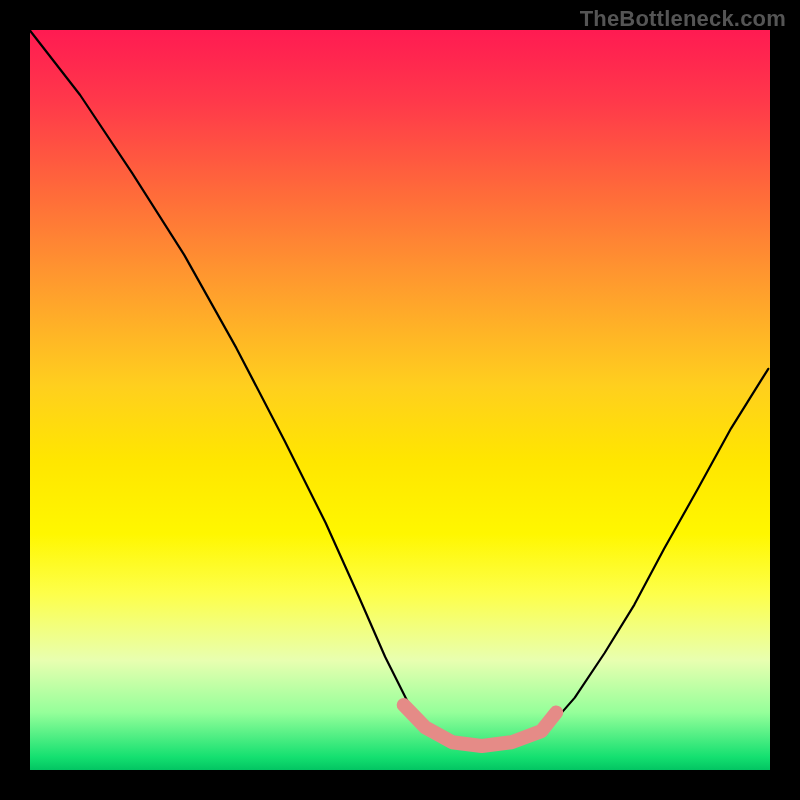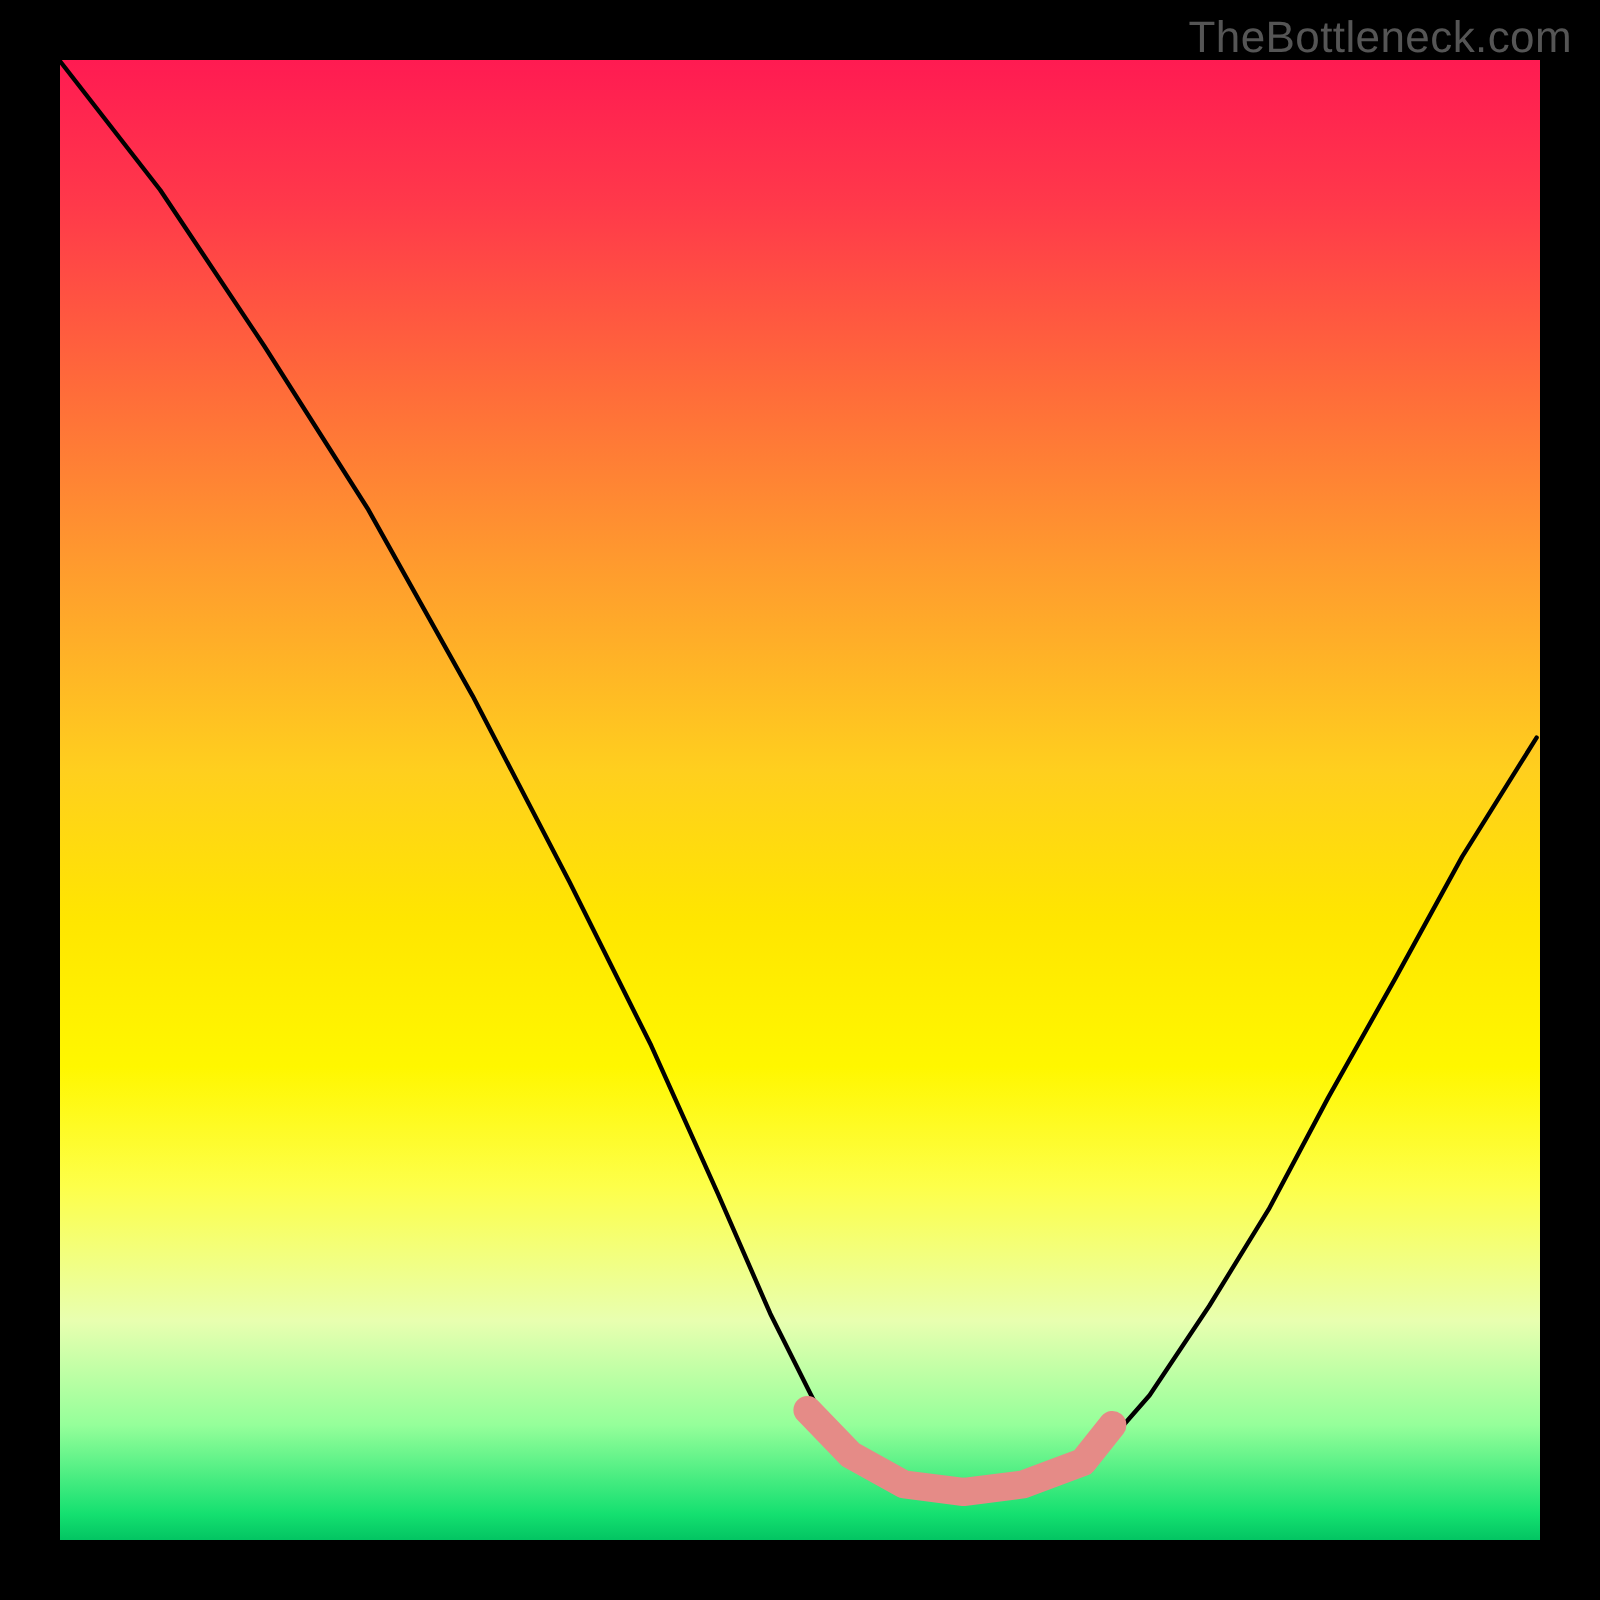--- a/index.html
+++ b/index.html
@@ -17,21 +17,21 @@
     height: 800px;
     background: #000;
   }
   .watermark {
     position: absolute;
     top: 6px;
     right: 14px;
     color: #555;
     font-size: 22px;
     letter-spacing: 0.2px;
-    font-weight: 400;
+    font-weight: 700;
   }
   .plot {
     position: absolute;
     left: 28px;
     top: 28px;
     width: 744px;
     height: 744px;
     background: linear-gradient(to bottom,
       #ff1a52 0%,
       #ff394a 10%,

